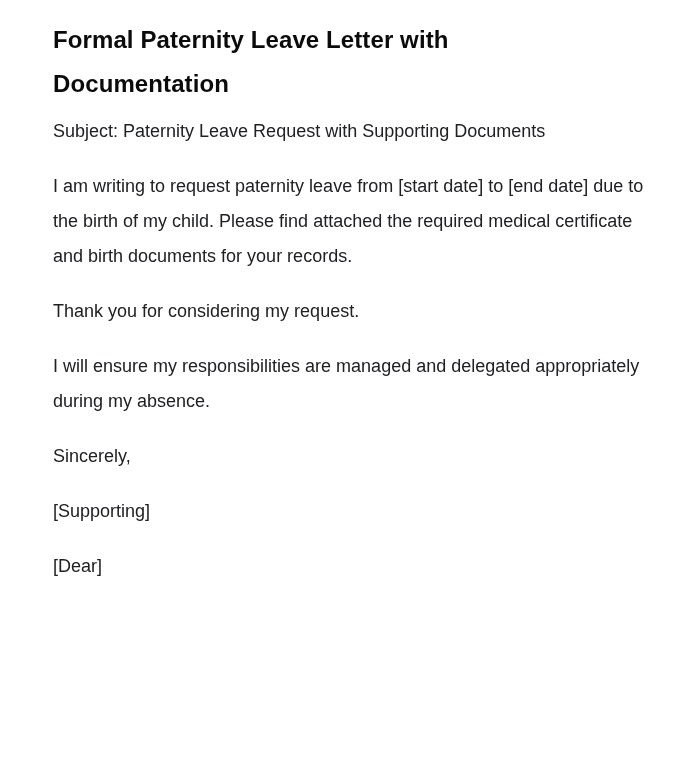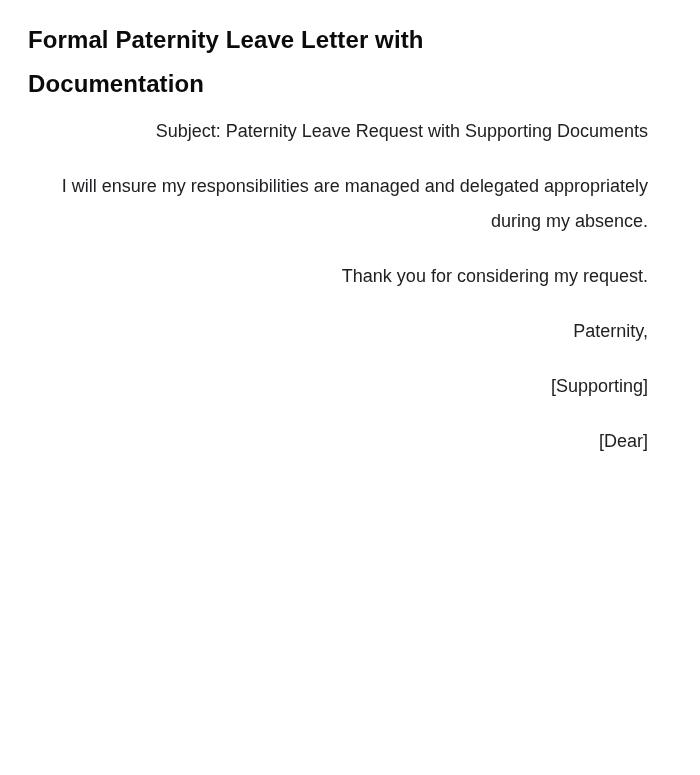--- a/index.html
+++ b/index.html
@@ -14,55 +14,55 @@
   }
   body {
     width: 700px;
     height: 775px;
     background: var(--bg-color);
     font-family: "Liberation Sans", "DejaVu Sans", sans-serif;
     color: var(--text-color);
     overflow: hidden;
   }
   .doc {
-    padding: 18px 40px 0 28px;
+    padding: 18px 40px 0 53px;
     width: 700px;
   }
   .doc-title {
     font-size: 24px;
     line-height: 44px;
     font-weight: 700;
     color: var(--heading-color);
     letter-spacing: 0.1px;
     margin: 0 0 8px 0;
     max-width: 500px;
   }
   .doc p {
     font-size: 18px;
     line-height: 35px;
     font-weight: 400;
     margin: 0 0 20px 0;
     max-width: 620px;
     color: var(--text-color);
-    text-align: right;
   }
 </style>
 </head>
 <body>
 
 <article class="doc">
   <h1 class="doc-title">Formal Paternity Leave Letter with Documentation</h1>
 
   <p>Subject: Paternity Leave Request with Supporting Documents</p>
 
 
+  <p>I am writing to request paternity leave from [start date] to [end date] due to the birth of my child. Please find attached the required medical certificate and birth documents for your records.</p>
+
+  <p>Thank you for considering my request.</p>
 
   <p>I will ensure my responsibilities are managed and delegated appropriately during my absence.</p>
 
-  <p>Thank you for considering my request.</p>
-
-  <p>Paternity,</p>
+  <p>Sincerely,</p>
 
 
   <p>[Supporting]</p>
 
   <p>[Dear]</p>
 </article>
 
 </body></html>

